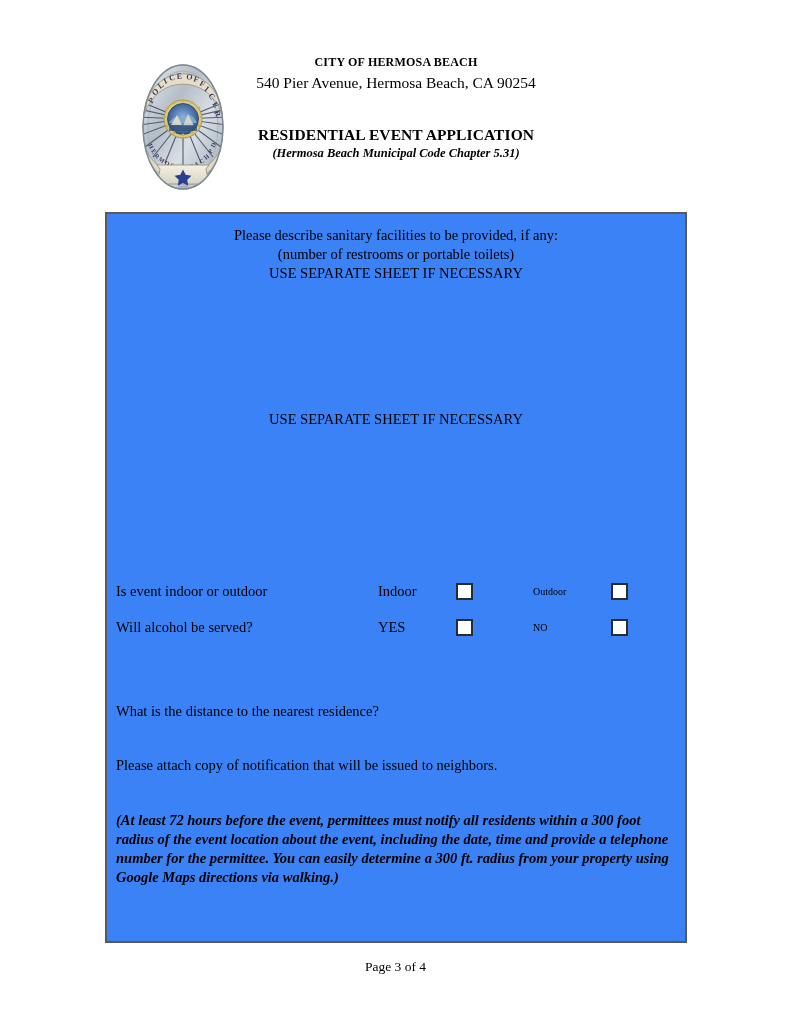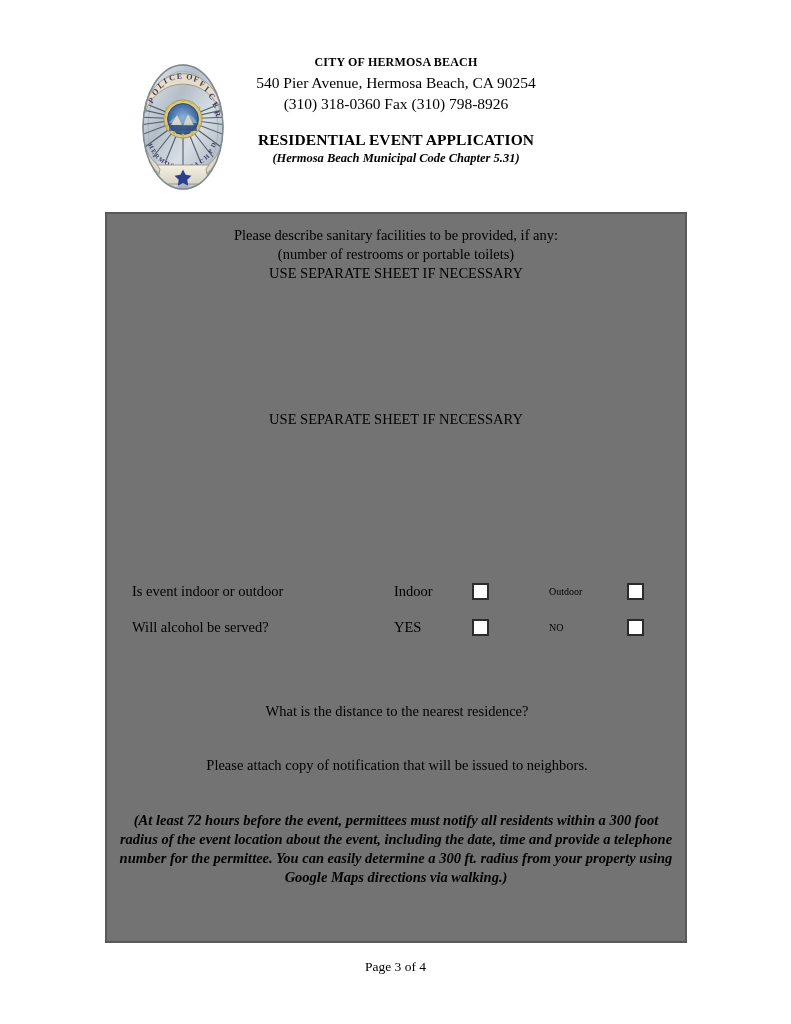--- a/index.html
+++ b/index.html
@@ -51,38 +51,39 @@
     font-size: 15.5px;
     font-weight: normal;
     line-height: 21px;
   }
   .hdr-spacer { height: 16px; }
   .hdr-title {
     font-size: 15.5px;
     font-weight: bold;
     line-height: 20px;
     letter-spacing: .1px;
+    margin-top: 16px;
   }
   .hdr-sub {
     font-size: 12.5px;
     font-weight: bold;
     font-style: italic;
     line-height: 17px;
   }
 
   
   .form-box {
     position: absolute;
     left: 105px;
     top: 212px;
     width: 582px;
     height: 731px;
     box-sizing: border-box;
     border: 2px solid #58595b;
-    background: #737373;
+    background: #3b82f6;
   }
   .box-inner {
     position: relative;
     width: 100%;
     height: 100%;
   }
 
   .center-block { text-align: center; }
   .q-line {
     font-size: 14.5px;
@@ -108,21 +109,20 @@
   
   .cb-rows {
     position: absolute;
     left: 9px;
     top: 364px;
     width: 560px;
   }
   .cb-row {
     position: relative;
     height: 36px;
-    margin-left: 16px;
   }
   .cb-label {
     position: absolute;
     left: 0;
     top: 4px;
     font-size: 14.5px;
     line-height: 19px;
     white-space: nowrap;
   }
   .cb-opt-a-text {
@@ -159,21 +159,20 @@
     border: 2px solid #2b2b2b;
     background: #ffffff;
   }
 
   
   .lower {
     position: absolute;
     left: 9px;
     top: 488px;
     width: 562px;
-    text-align: center;
   }
   .lower p {
     margin: 0;
     font-size: 14.5px;
     line-height: 19px;
   }
   .gap-a { height: 35px; }
   .gap-b { height: 36px; }
   .notice {
     margin: 0;
@@ -313,21 +312,20 @@
 
         <rect x="44" y="129" width="8" height="4" fill="#aab4be" stroke="#8d98a3" stroke-width="0.5"></rect>
       </g>
       <ellipse cx="48" cy="70" rx="40" ry="62" fill="none" stroke="#7e8994" stroke-width="1.4"></ellipse>
     </svg>
   </div>
 
   <div class="header-text">
     <div class="hdr-line1">CITY OF HERMOSA BEACH</div>
     <div class="hdr-line3">540 Pier Avenue, Hermosa Beach, CA 90254</div>
-    <div class="hdr-line4">(310) 318-0360   Fax (310) 798-8926</div>
     <div class="hdr-spacer"></div>
     <div class="hdr-title">RESIDENTIAL EVENT APPLICATION</div>
     <div class="hdr-sub">(Hermosa Beach Municipal Code Chapter 5.31)</div>
   </div>
 </div>
 
 <div class="form-box">
   <div class="box-inner">
 
     <div class="sanitary-block center-block">

